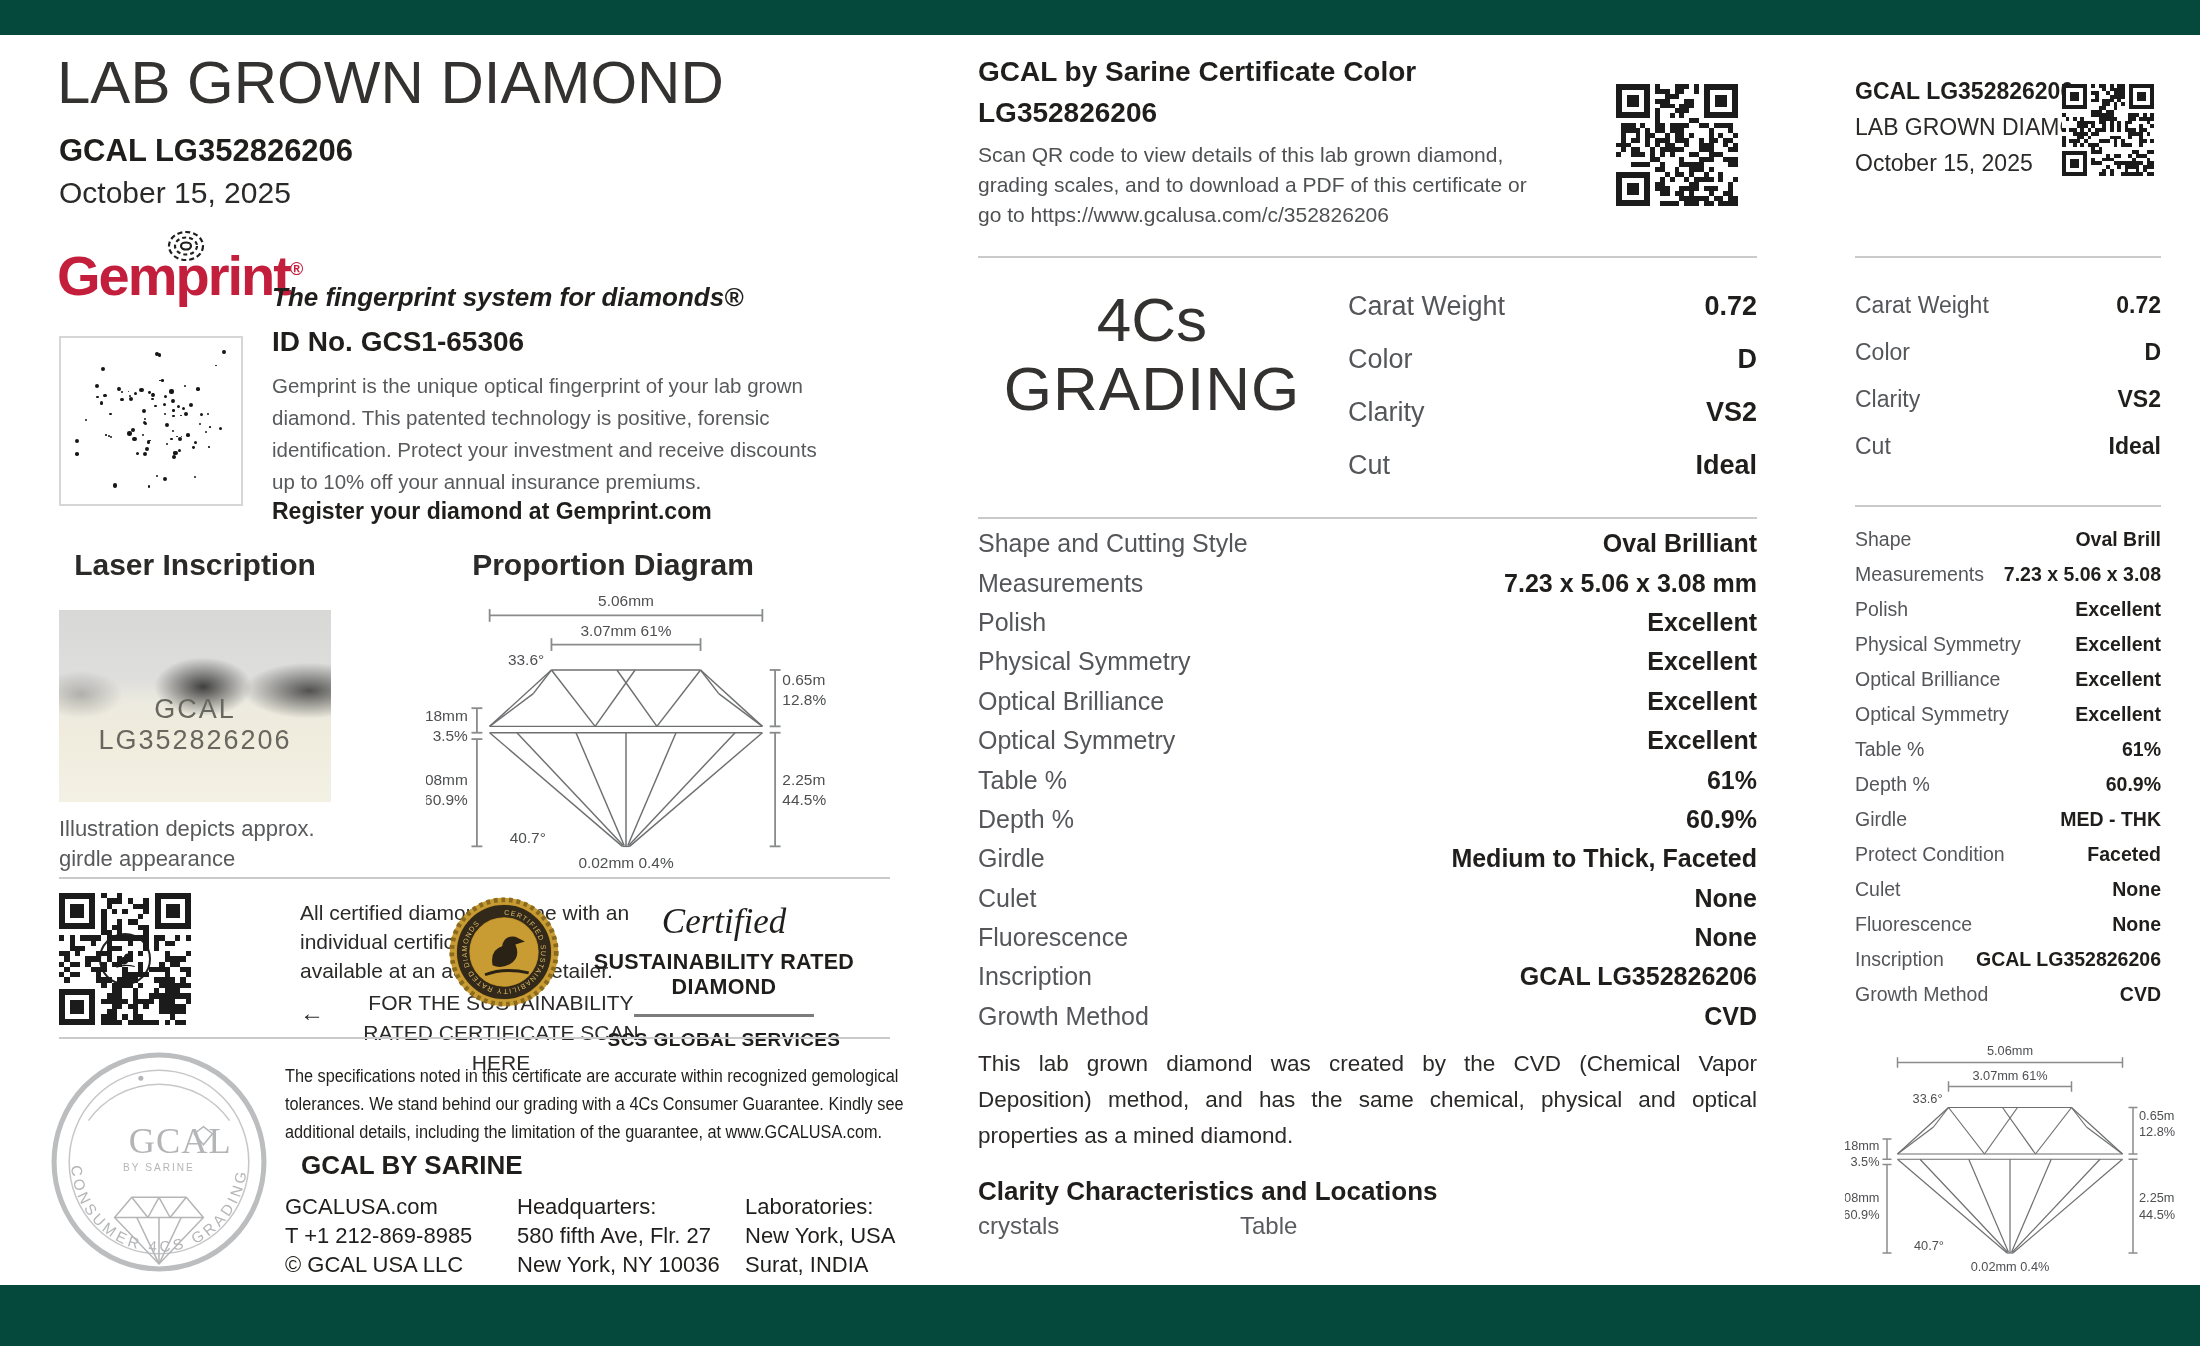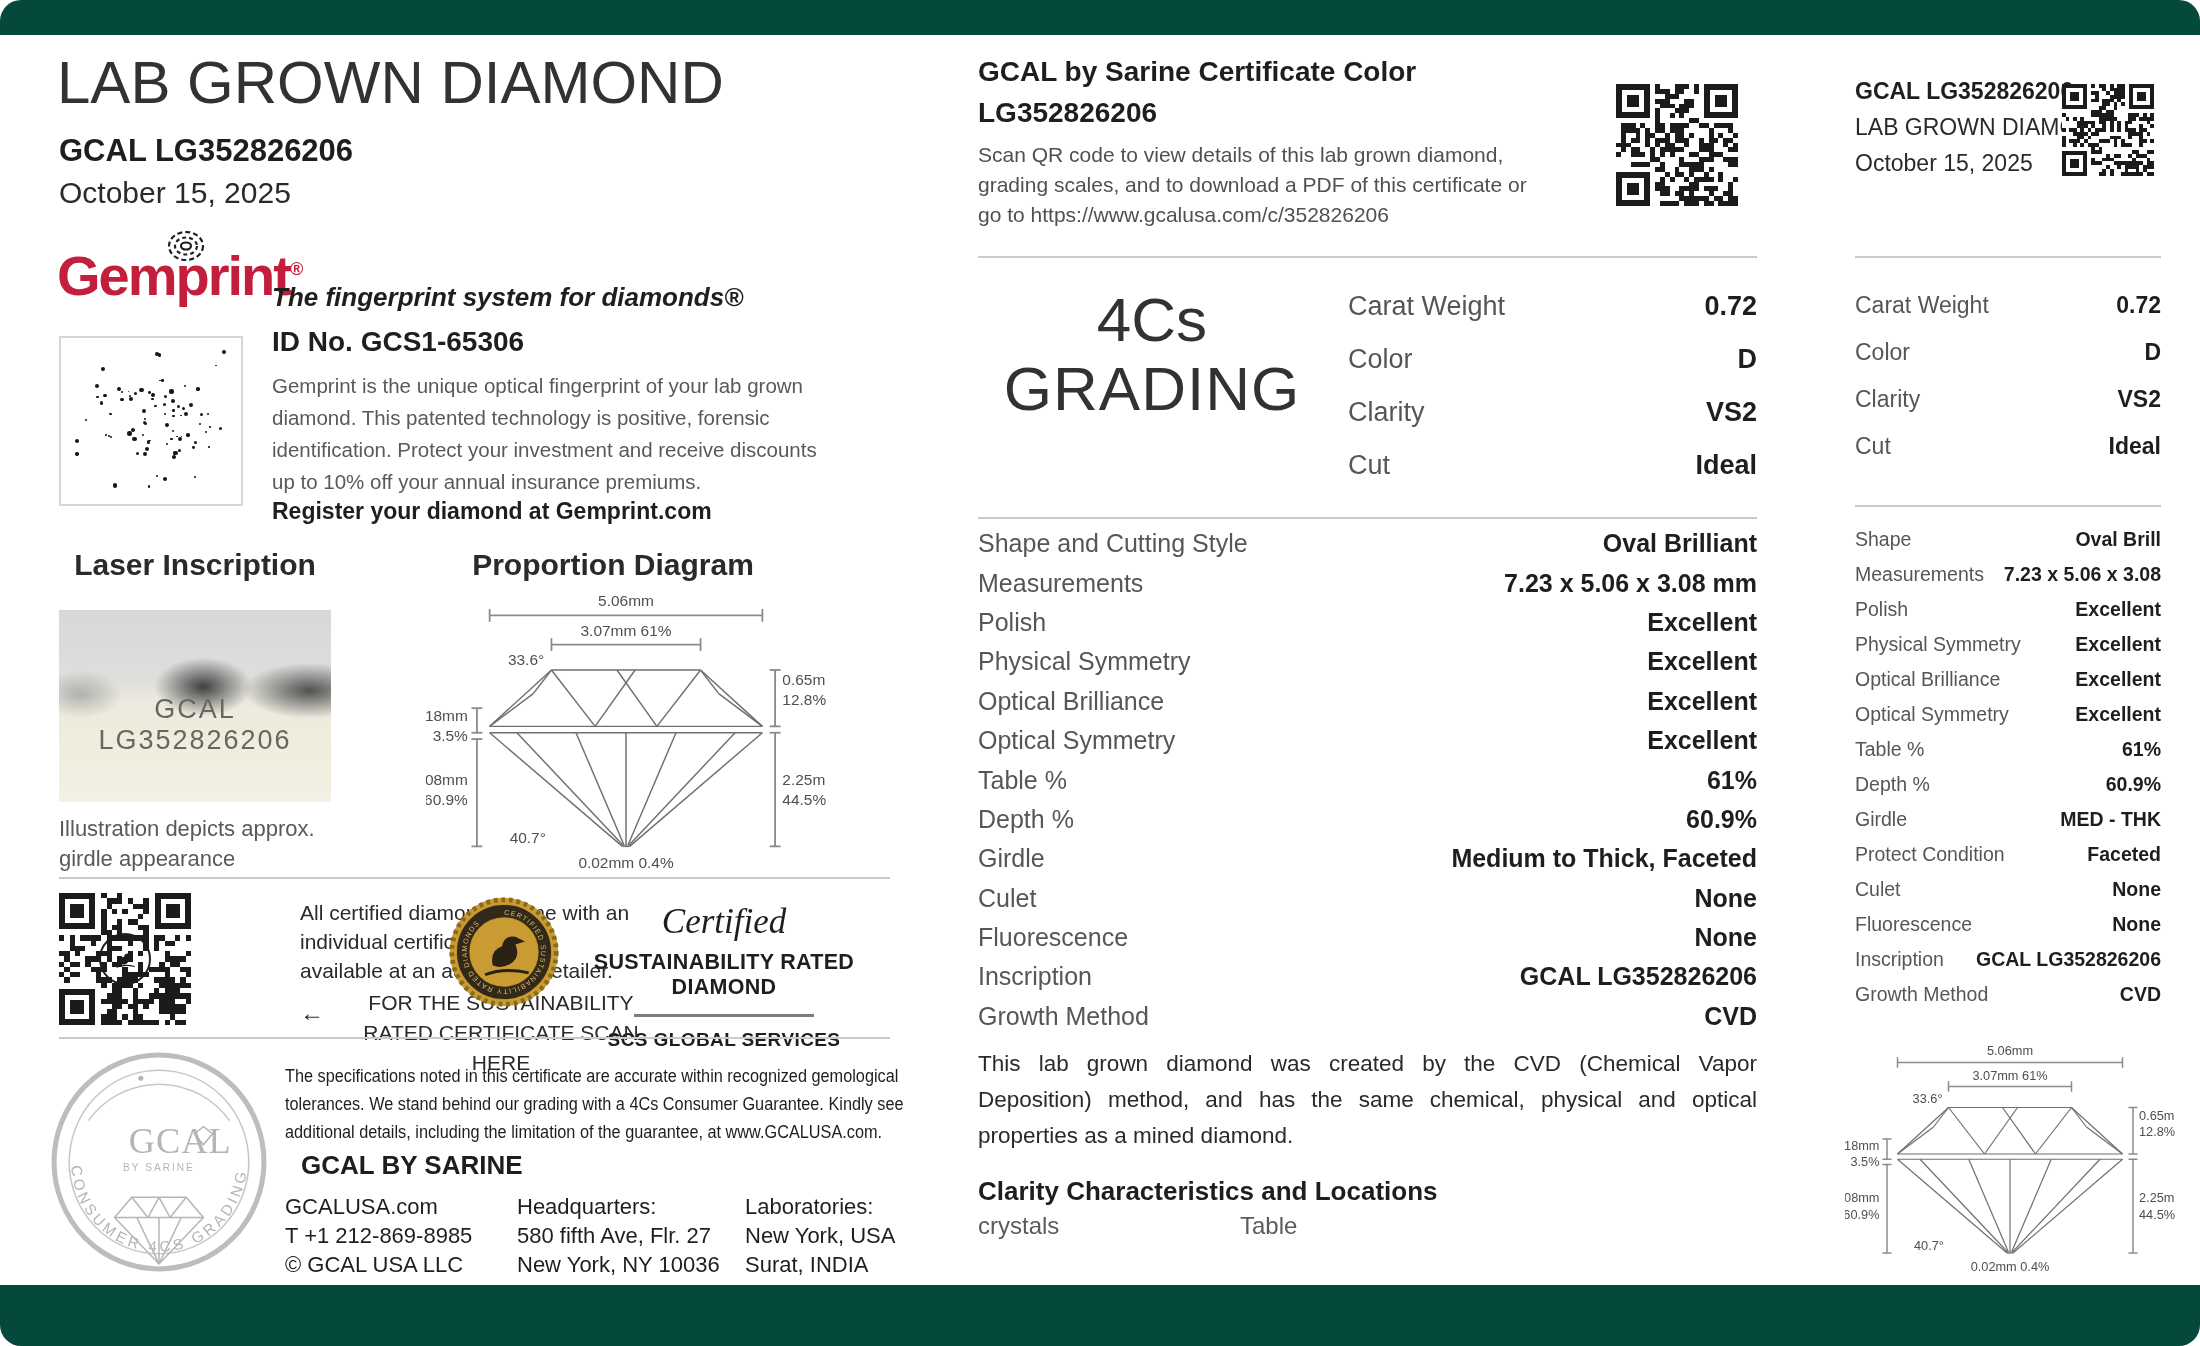--- a/index.html
+++ b/index.html
@@ -1,17 +1,17 @@
 <!DOCTYPE html>
 <html><head>
 <meta charset="utf-8">
 <style>
   html,body{margin:0;padding:0;background:#ffffff;}
   .page{position:relative;width:2200px;height:1346px;overflow:hidden;background:#fff;
-        font-family:"Liberation Sans",sans-serif;color:#2b2a29;border-radius:21px;}
+        font-family:"Liberation Sans",sans-serif;color:#2b2a29;}
   .abs{position:absolute;}
   .bar{position:absolute;left:0;width:2200px;background:#05493d;}
   .bar.top{top:0;height:35px;}
   .bar.bottom{top:1285px;height:61px;}
   .divider{position:absolute;height:2px;background:#c9cacb;}
   .lb{color:#55565a;font-weight:400;}
   .vl{color:#1f1e1c;font-weight:700;text-align:right;}
   .row{display:flex;justify-content:space-between;align-items:center;}
 
   

